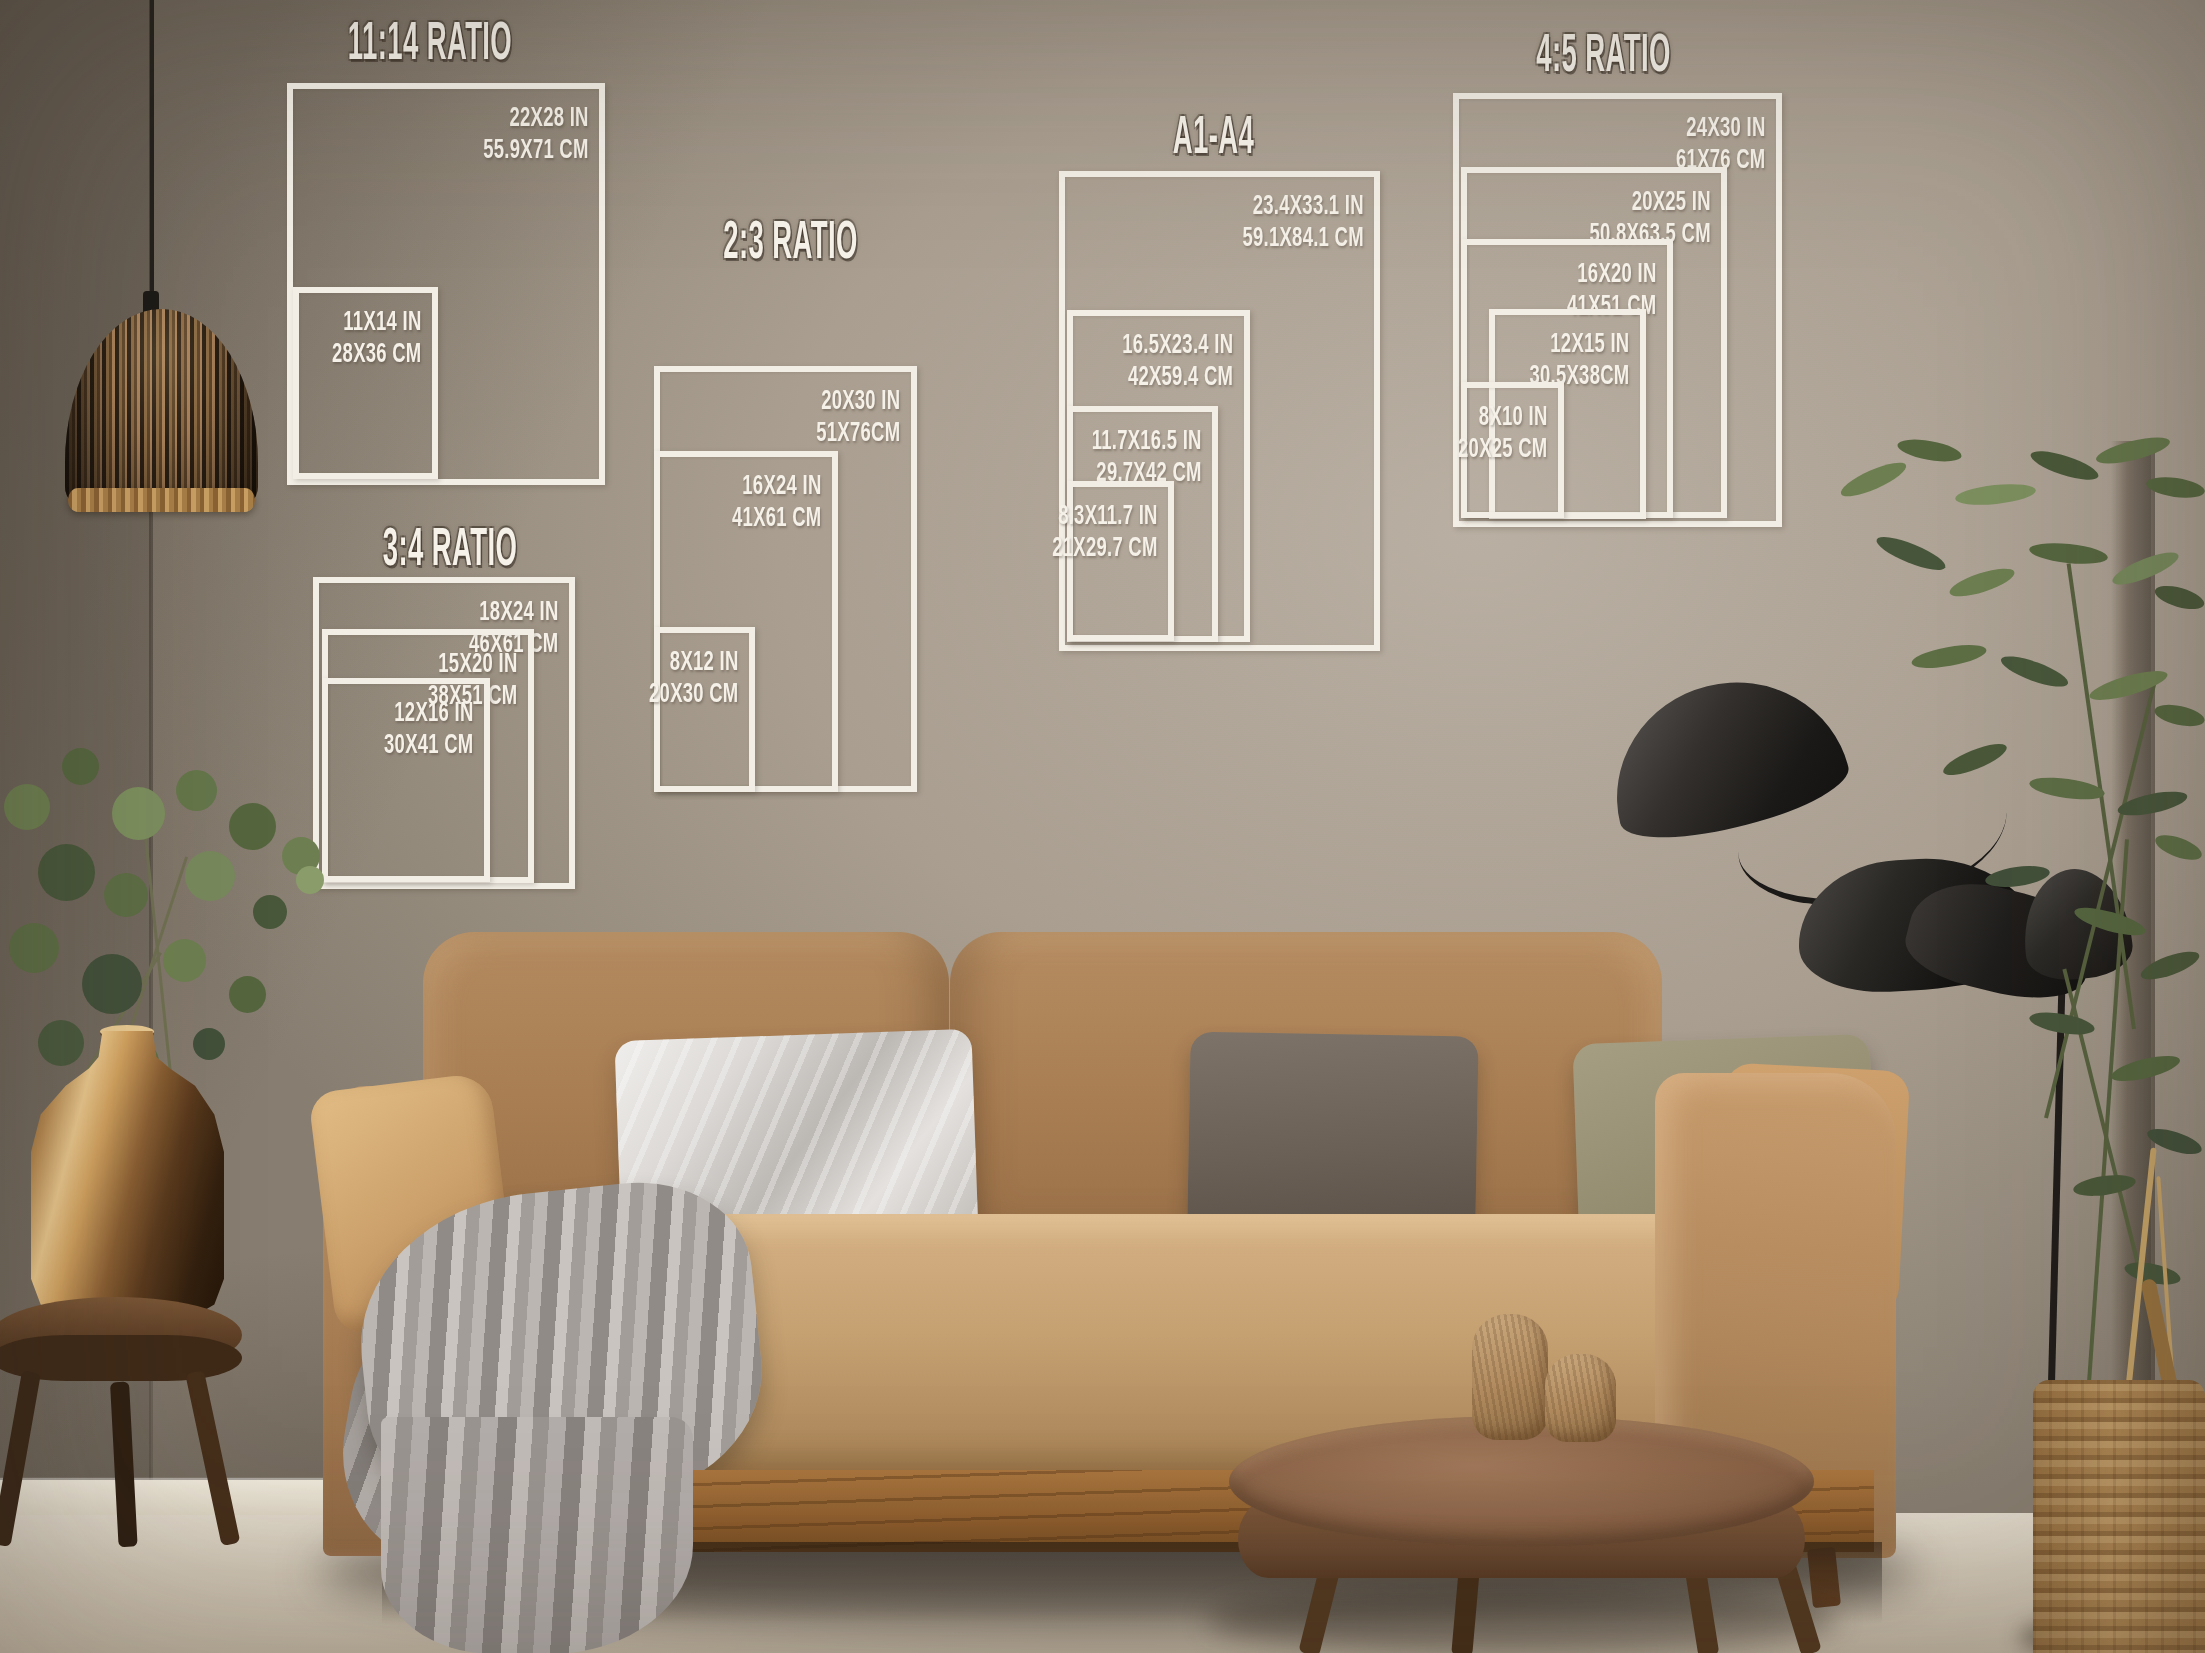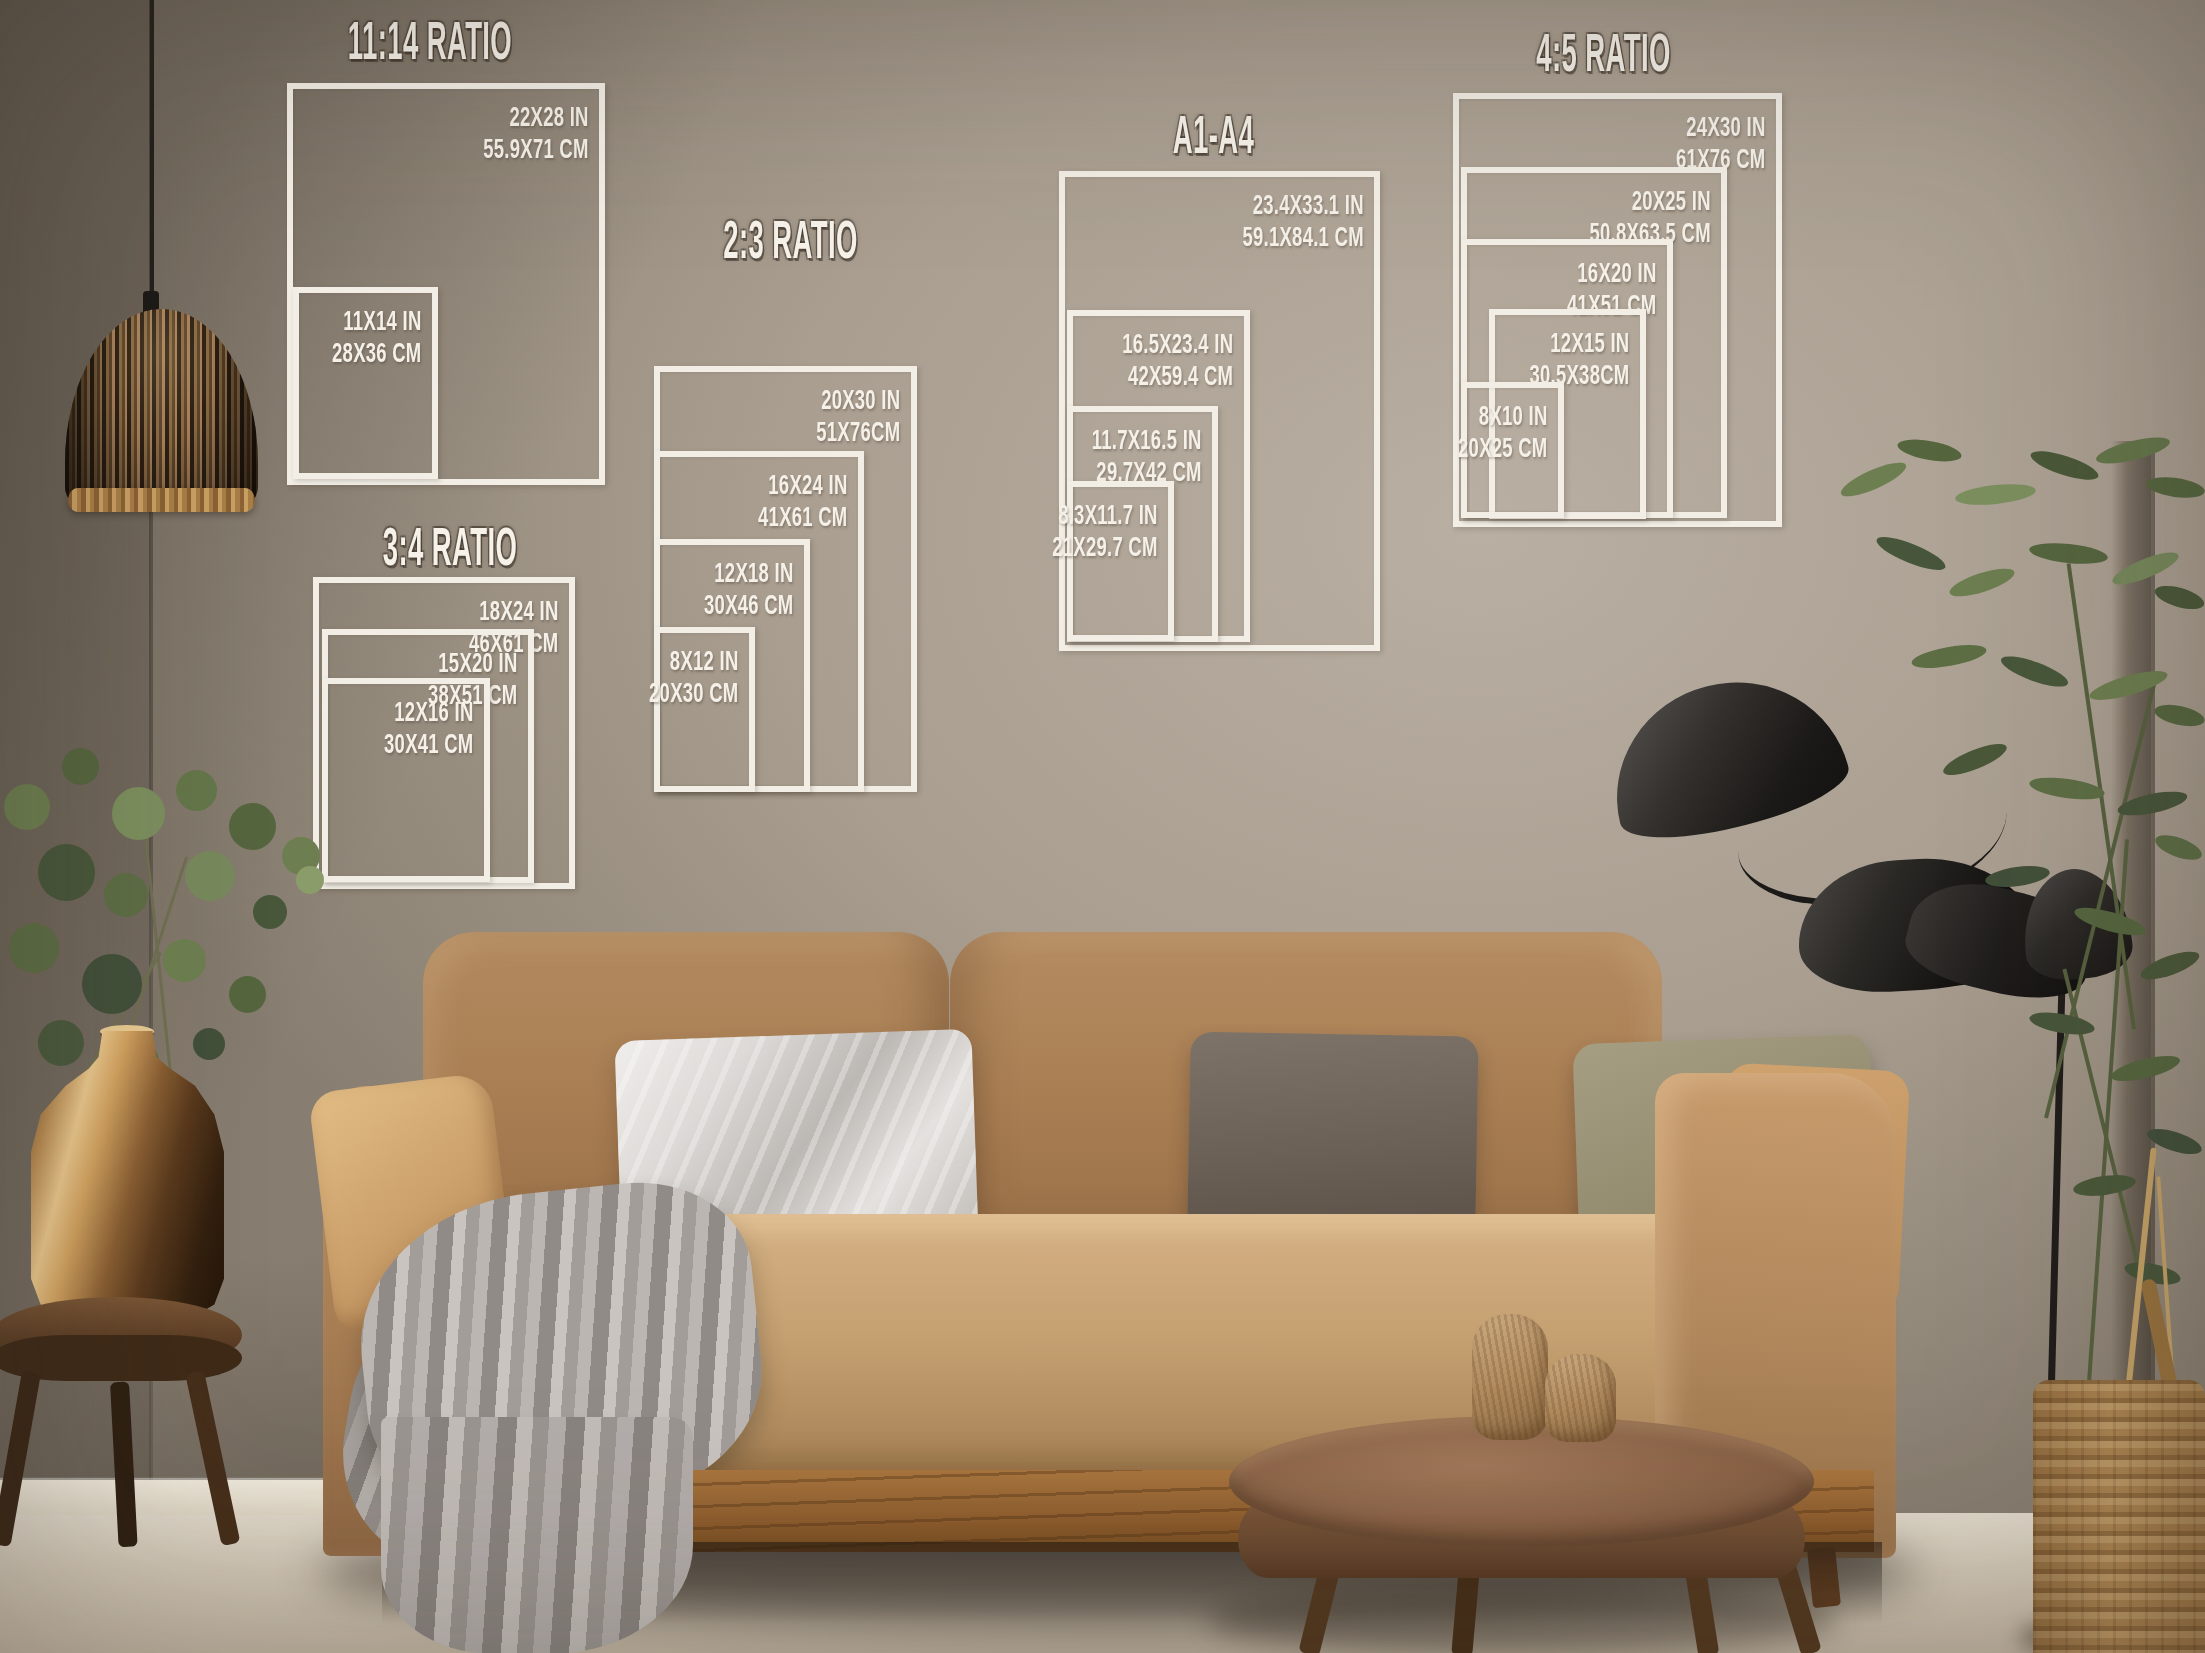--- a/index.html
+++ b/index.html
@@ -217,30 +217,24 @@
     </div>
   </div>
 
   <div class="guide-title" style="left:628px;top:209px;width:325px;">2:3 RATIO</div>
   <div class="frame" style="left:654px;top:366px;width:263px;height:426px;">
     <div class="size-label">
       <span>20X30 IN</span>
         <span>51X76CM</span>
     </div>
   </div>
-  <div class="frame" style="left:654px;top:451px;width:210px;height:341px;">
+  <div class="frame" style="left:654px;top:451px;width:184px;height:341px;">
     <div class="size-label">
       <span>16X24 IN</span>
         <span>41X61 CM</span>
-    </div>
-  </div>
-  <div class="frame" style="left:654px;top:539px;width:156px;height:253px;">
-    <div class="size-label">
-      <span>12X18 IN</span>
-        <span>30X46 CM</span>
     </div>
   </div>
   <div class="frame" style="left:654px;top:627px;width:101px;height:165px;">
     <div class="size-label">
       <span>8X12 IN</span>
         <span>20X30 CM</span>
     </div>
   </div>
 
   <div class="guide-title" style="left:1053px;top:104px;width:321px;">A1-A4</div>

